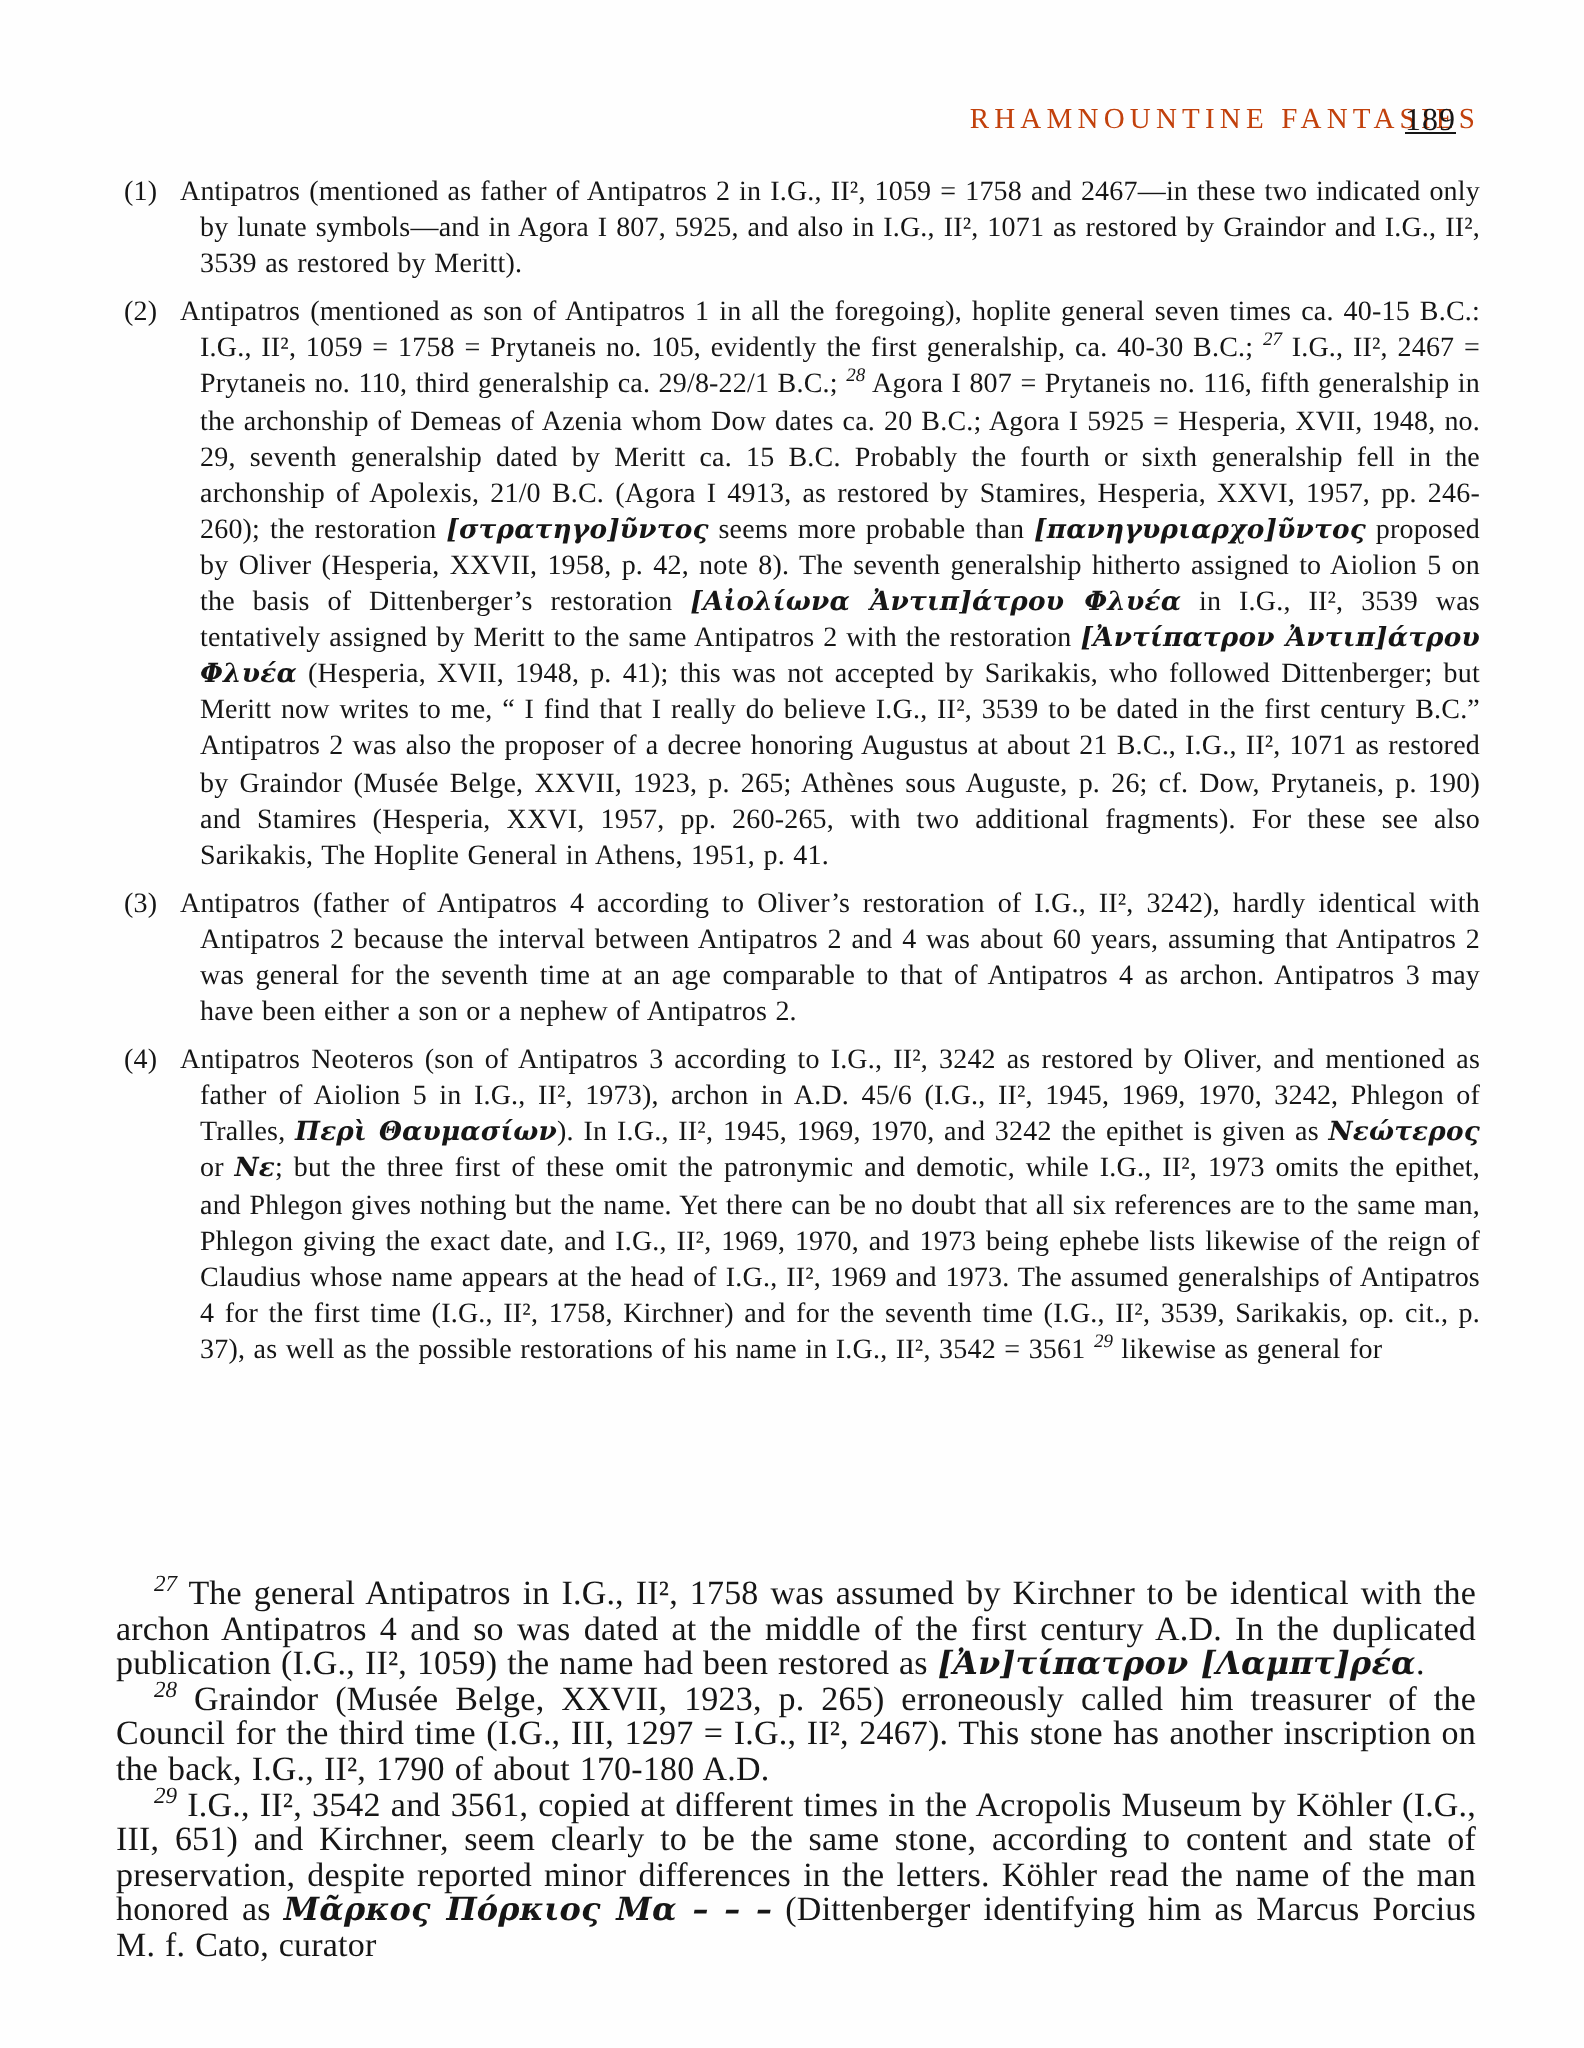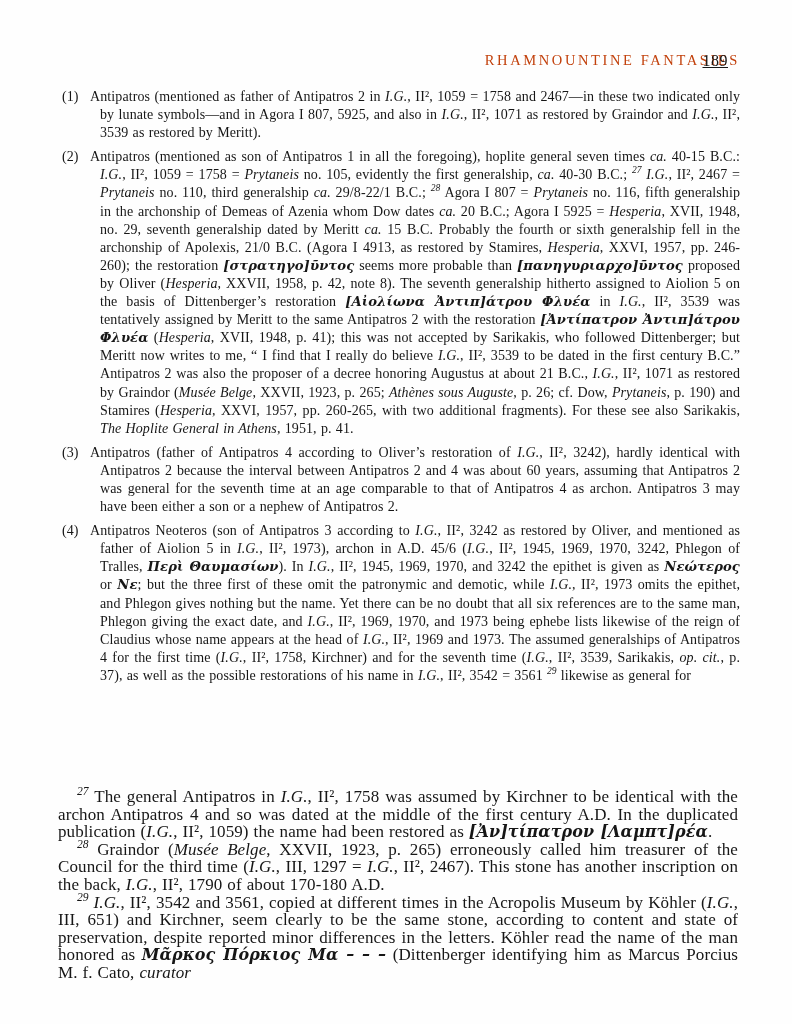--- a/index.html
+++ b/index.html
@@ -68,21 +68,21 @@
   }
   .footnote {
     margin: 0;
     text-align: justify;
     text-indent: 19px;
     font-size: 17px;
     line-height: 17.6px;
     letter-spacing: 0.1px;
     word-spacing: 0.6px;
   }
-  .i { font-style: italic; }
+  .i { }
   .g { font-style: italic; font-family: "DejaVu Serif", serif; font-size: 0.94em; font-weight: bold; }
   .s {
     vertical-align: super;
     font-size: 0.68em;
     line-height: 0;
     letter-spacing: 0;
     font-style: italic;
   }
 </style>
 </head>

